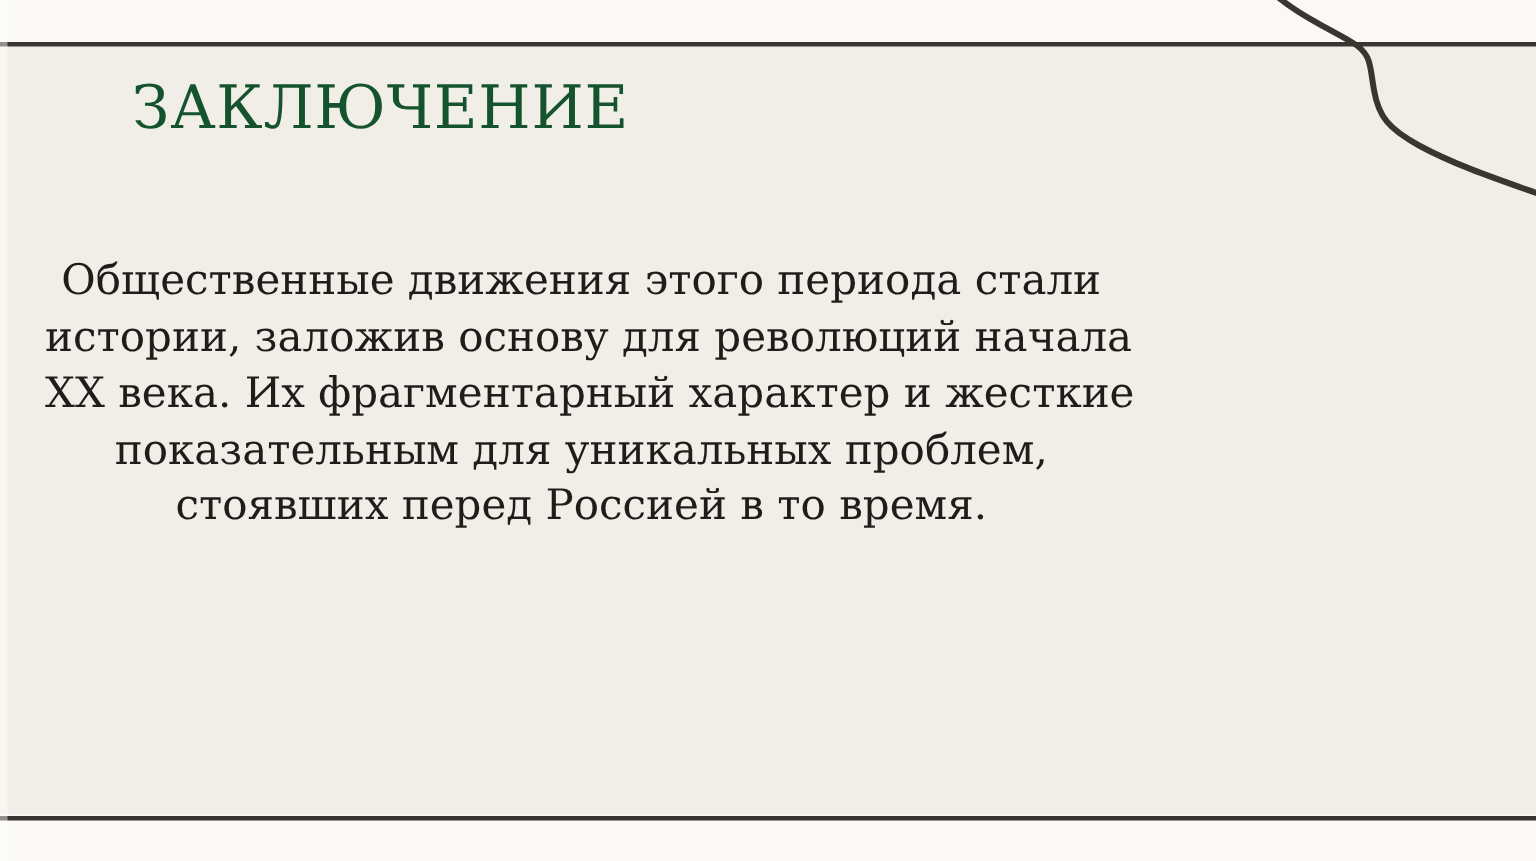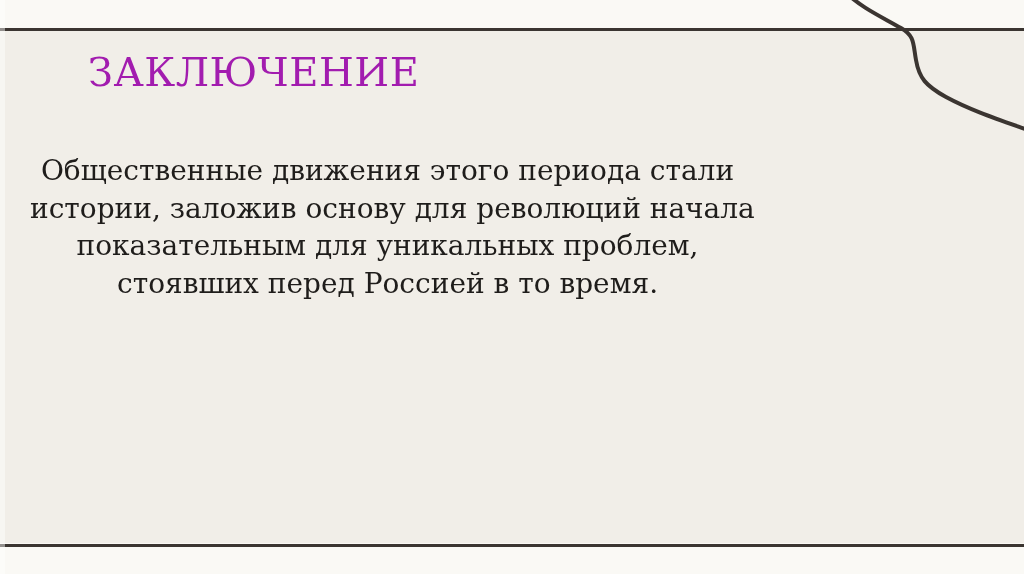--- a/index.html
+++ b/index.html
@@ -56,27 +56,27 @@
     width: 1024px; height: 574px;
     pointer-events: none;
   }
   .slide-title {
     position: absolute;
     left: 88px;
     top: 52px;
     font-size: 40px;
     line-height: 1;
     letter-spacing: 0.5px;
-    color: #a21caf;
+    color: #14532d;
     white-space: nowrap;
   }
   .conclusion-paragraph {
     position: absolute;
     left: 30px;
-    top: 152px;
+    top: 168px;
     width: 715px;
     text-align: center;
     font-size: 28px;
     line-height: 37.5px;
     color: #1f1d1b;
   }
   .body-line {
     white-space: nowrap;
   }
 </style>
@@ -100,17 +100,18 @@
              C 970 110, 997 119, 1028 130" fill="none" stroke="#3b3531" stroke-width="4" stroke-linecap="round"></path>
   </svg>
 
   <div class="left-edge-highlight"></div>
 
   <div class="slide-title">ЗАКЛЮЧЕНИЕ</div>
 
   <div class="conclusion-paragraph">
     <div class="body-line">Общественные движения этого периода стали</div>
     <div class="body-line">истории, заложив основу для революций начала</div>
+    <div class="body-line">XX века. Их фрагментарный характер и жесткие</div>
     <div class="body-line">показательным для уникальных проблем,</div>
     <div class="body-line">стоявших перед Россией в то время.</div>
   </div>
 
 </div>
 
 </body></html>

